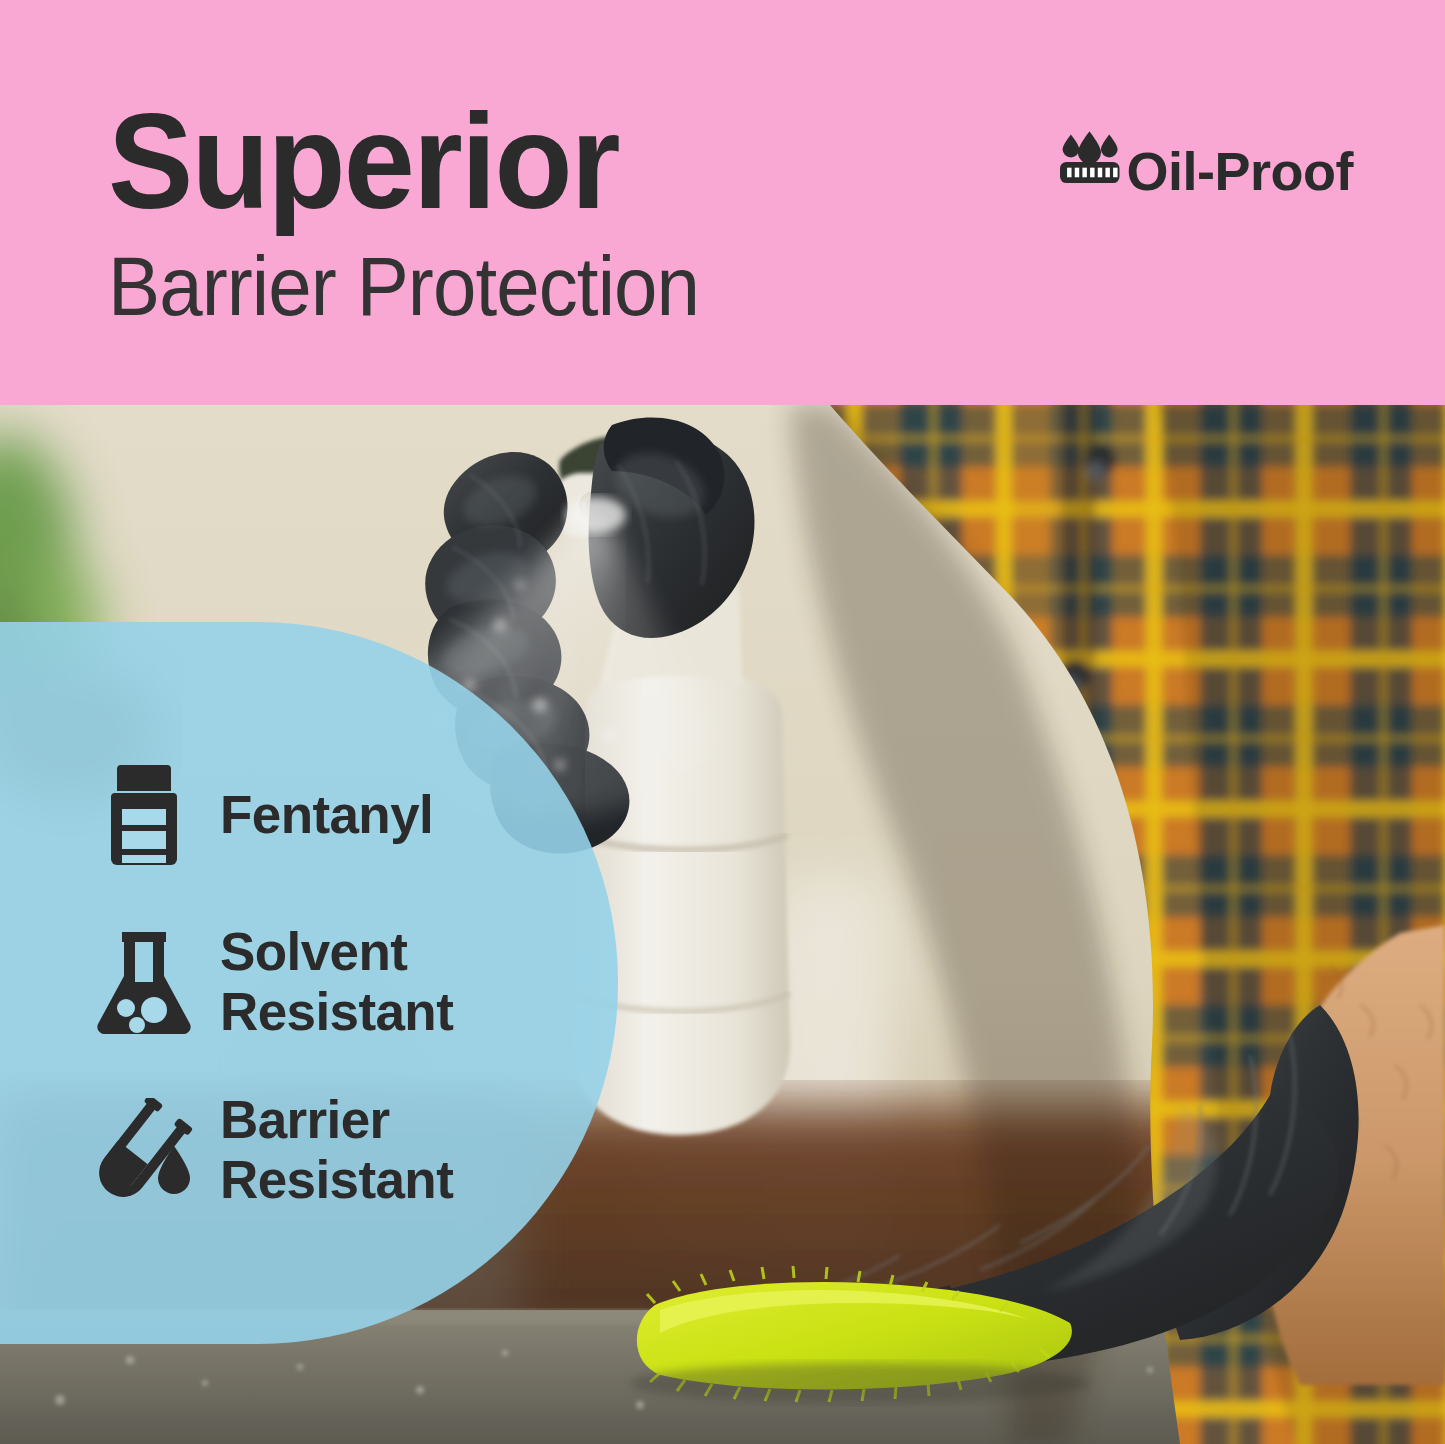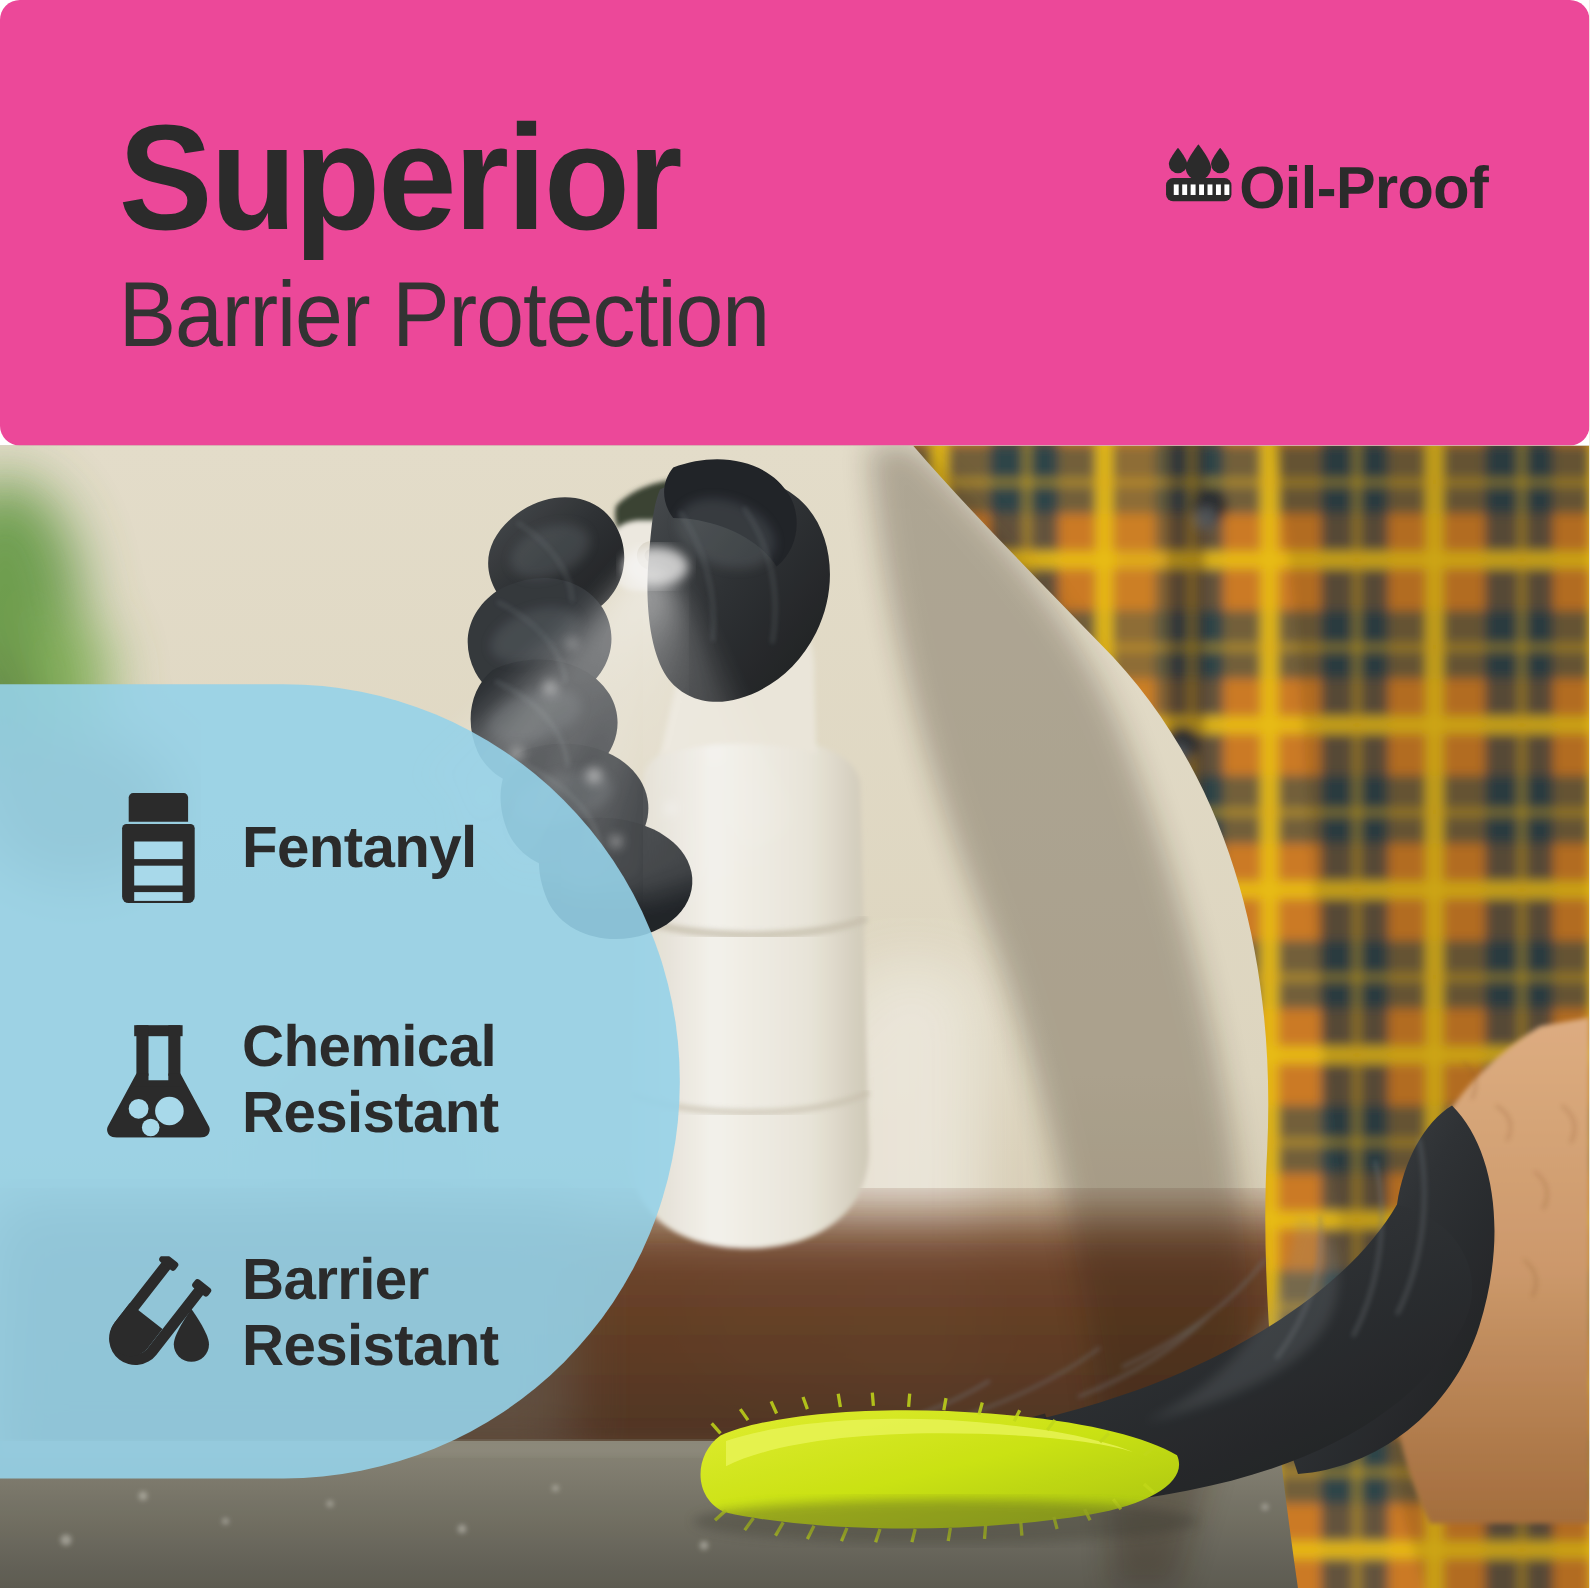--- a/index.html
+++ b/index.html
@@ -18,23 +18,22 @@
     background: #ffffff;
     overflow: hidden;
   }
 
   
   .header {
     position: absolute;
     left: 0; top: 0;
     width: 1445px;
     height: 405px;
-    background: #ec4899;
+    background: #f9a8d4;
     box-sizing: border-box;
-    border-radius: 18px;
   }
 
   .header-titles {
     position: absolute;
     left: 108px;
     top: 96px;
     width: 860px;
   }
 
   .title-main {
@@ -115,21 +114,20 @@
     position: absolute;
     left: 0px;
     top: 622px;
     width: 560px;
     height: 722px;
     display: flex;
     flex-direction: column;
     justify-content: center;
     padding-left: 92px;
     box-sizing: border-box;
-    gap: 44px;
   }
 
   .feature-row {
     display: flex;
     align-items: center;
     margin: 24px 0;
   }
   .feature-icon {
     width: 104px;
     min-width: 104px;
@@ -486,21 +484,21 @@
           <path d="M39 46 L28 46 L2 94 a7 7 0 0 0 6 10 h80 a7 7 0 0 0 6 -10 L68 46 L57 46 L57 52 L39 52 Z" fill="#2b2b2b"></path>
 
           <path d="M24 58 L72 58 L92 94 a7 7 0 0 1 -6 10 h-76 a7 7 0 0 1 -6 -10 Z" fill="#2b2b2b"></path>
 
           <circle cx="30" cy="78" r="9" fill="#a8d9ea"></circle>
           <circle cx="58" cy="80" r="13" fill="#a8d9ea"></circle>
           <circle cx="41" cy="95" r="8" fill="#a8d9ea"></circle>
         </svg>
       </span>
       <span class="feature-text">
-        <span>Chemical</span>
+        <span>Solvent</span>
         <span class="l2">Resistant</span>
       </span>
     </div>
 
     <div class="feature-row">
       <span class="feature-icon">
         <svg width="104" height="104" viewBox="0 0 104 104">
           <g transform="rotate(38 44 52)">
 
             <path d="M24 4 h10 v74 a14 14 0 0 0 28 0 v-74 h10 v74 a24 24 0 0 1 -48 0 Z" fill="#2b2b2b"></path>

